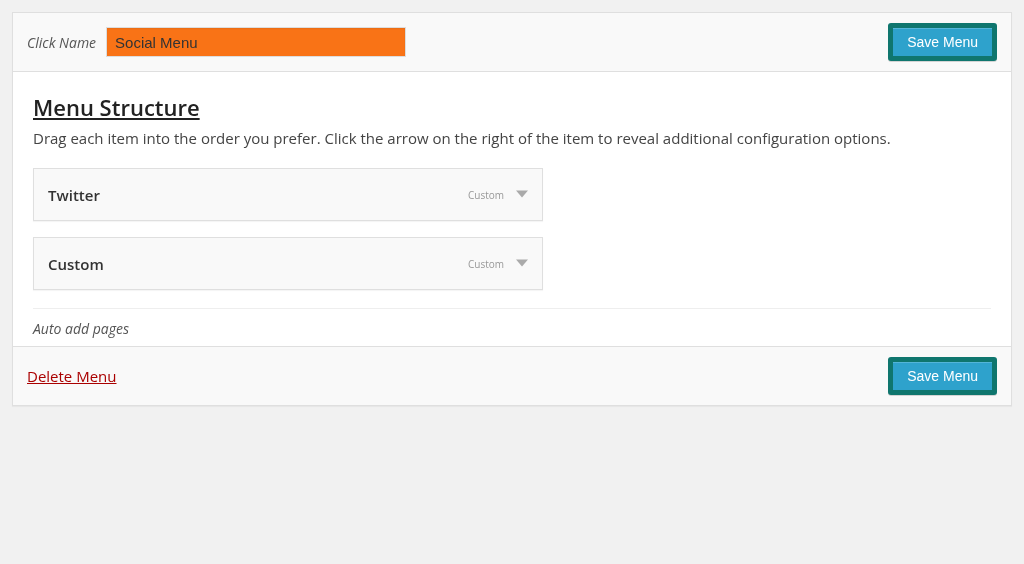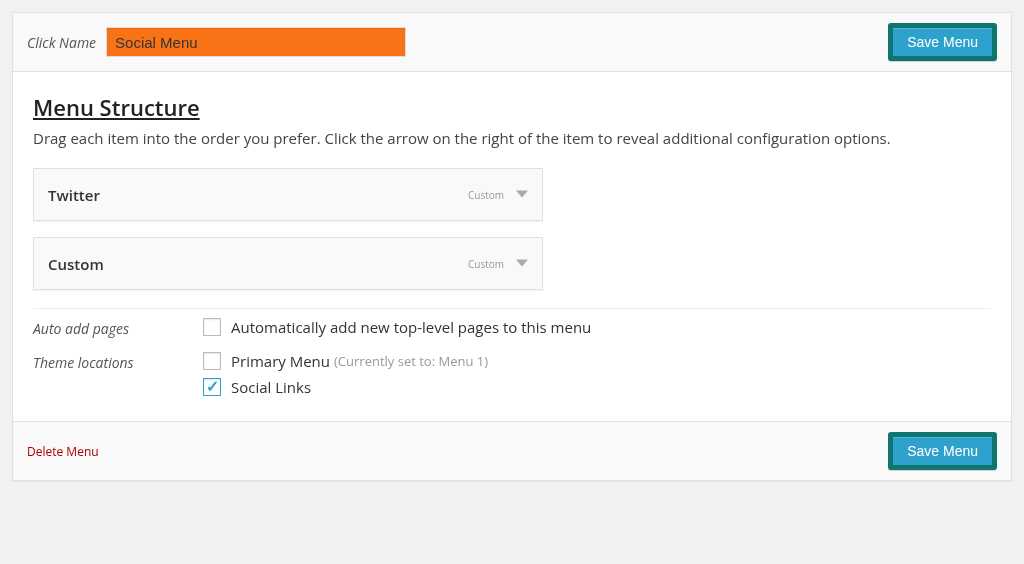--- a/index.html
+++ b/index.html
@@ -99,20 +99,21 @@
   }
   .rule {
     border: none;
     border-top: 1px solid #eee;
     margin: 18px 0 8px 0;
   }
   .row {
     display: flex;
     align-items: flex-start;
     margin: 8px 0;
+    gap: 33px;
   }
   .row .lbl {
     width: 170px;
     font-style: italic;
     color: #555;
     font-size: 14px;
     padding-top: 2px;
   }
   .row .val {
     flex: 1;
@@ -145,21 +146,22 @@
     font-size: 16px;
     font-weight: bold;
   }
   .hint {
     color: #999;
     font-size: 13px;
     margin-left: 4px;
   }
   .delete-link {
     color: #a00;
-    font-size: 12px;
+    text-decoration: underline;
+    font-size: 15px;
     cursor: pointer;
   }
 </style>
 </head>
 <body>
 
 <div class="panel">
 
   <div class="headbar">
     <span class="menu-name-label">Click Name</span>
@@ -193,43 +195,22 @@
             <path d="M0 2 L5 8 L10 2 Z" fill="#aaa"></path>
           </svg>
       </span>
     </div>
 
     <hr class="rule">
 
 
     <div class="row">
       <div class="lbl">Auto add pages</div>
-      <div class="val">
-        <div class="chkline">
-          <input type="checkbox" class="chk" style="">
-          <span>Automatically add new top-level pages to this menu</span>
-        </div>
-      </div>
     </div>
 
-    <div class="row" style="margin-bottom:18px;">
-      <div class="lbl">Theme locations</div>
-      <div class="val">
-        <div class="chkline">
-          <input type="checkbox" class="chk" style="">
-          <span>Primary Menu</span>
-          <span class="hint">(Currently set to: Menu 1)</span>
-        </div>
-        <div class="chkline">
-          <input type="checkbox" class="chk" checked="" style="">
-          <span>Social Links</span>
-          <span class="hint"></span>
-        </div>
-      </div>
-    </div>
 
   </div>
 
   <div class="footbar">
     <span class="delete-link">Delete Menu</span>
     <span class="spacer"></span>
     <button class="btn-primary">Save Menu</button>
   </div>
 
 </div>

